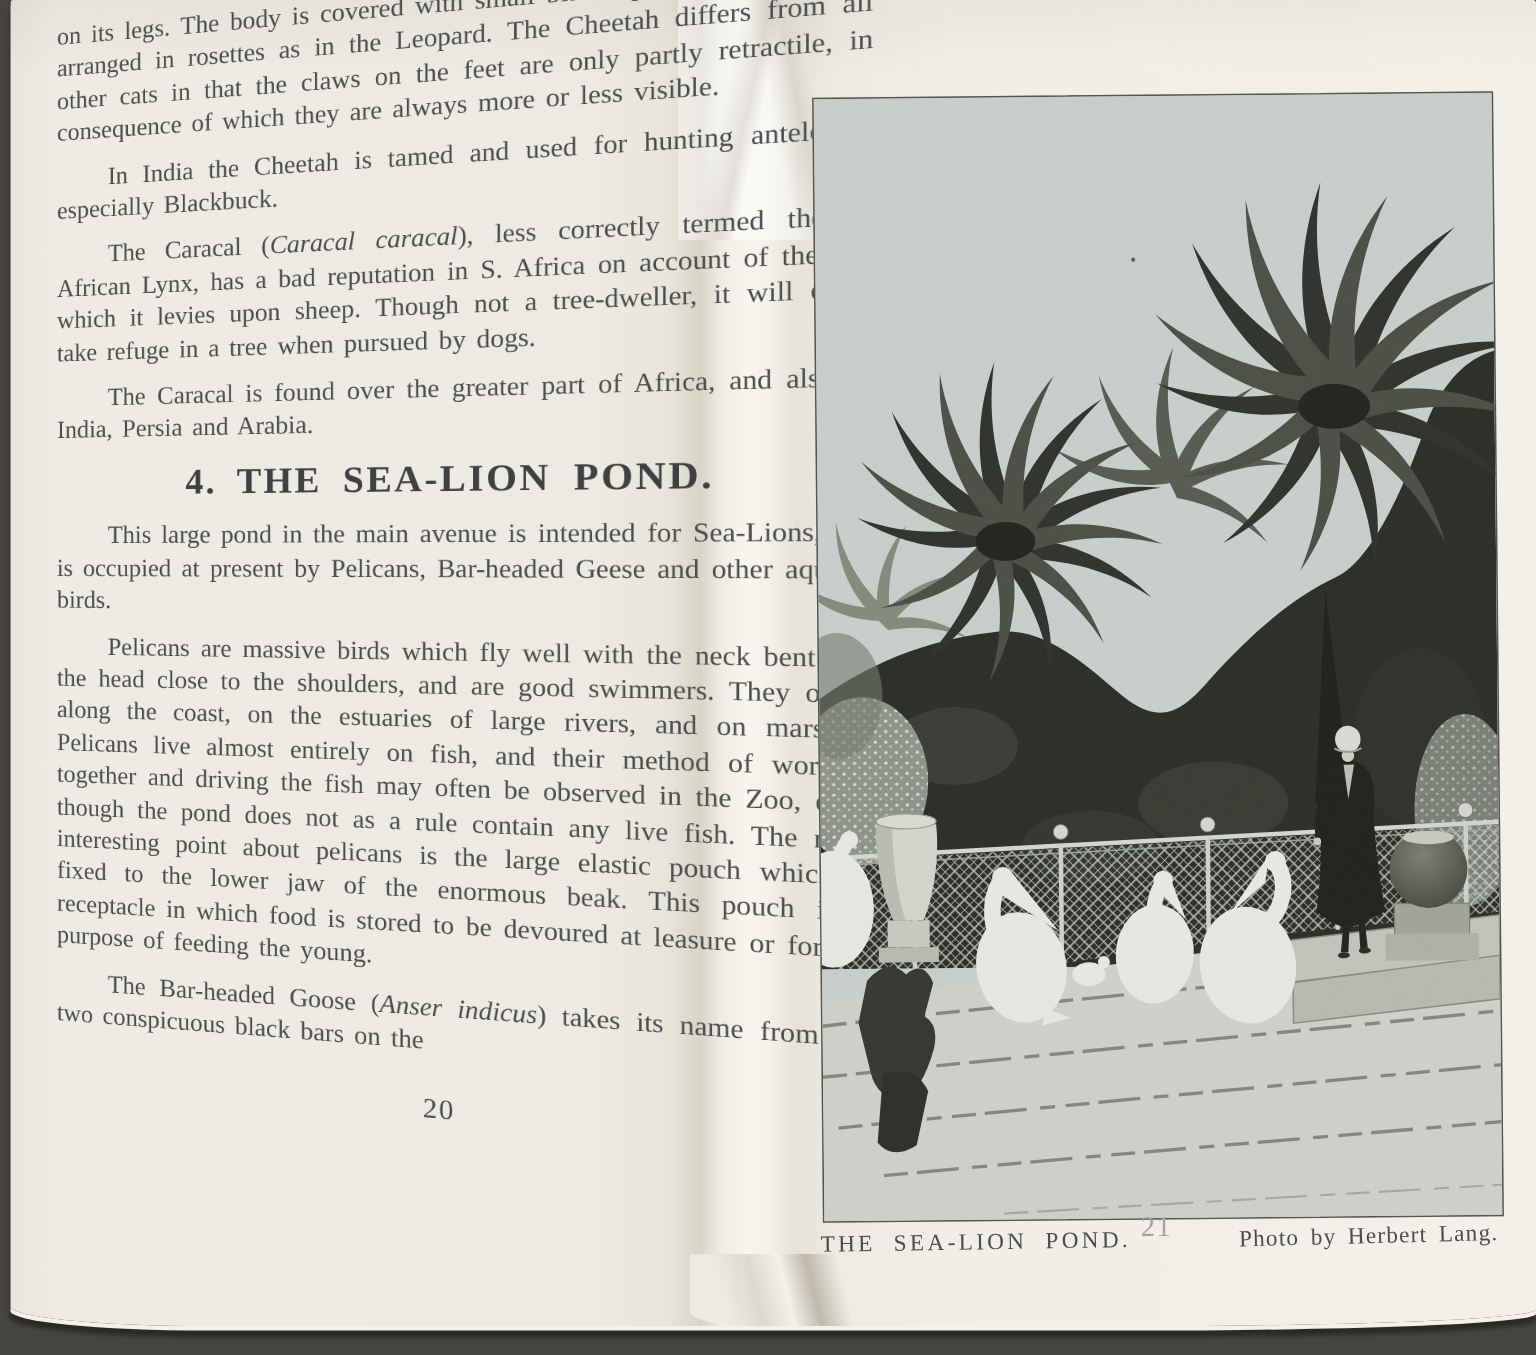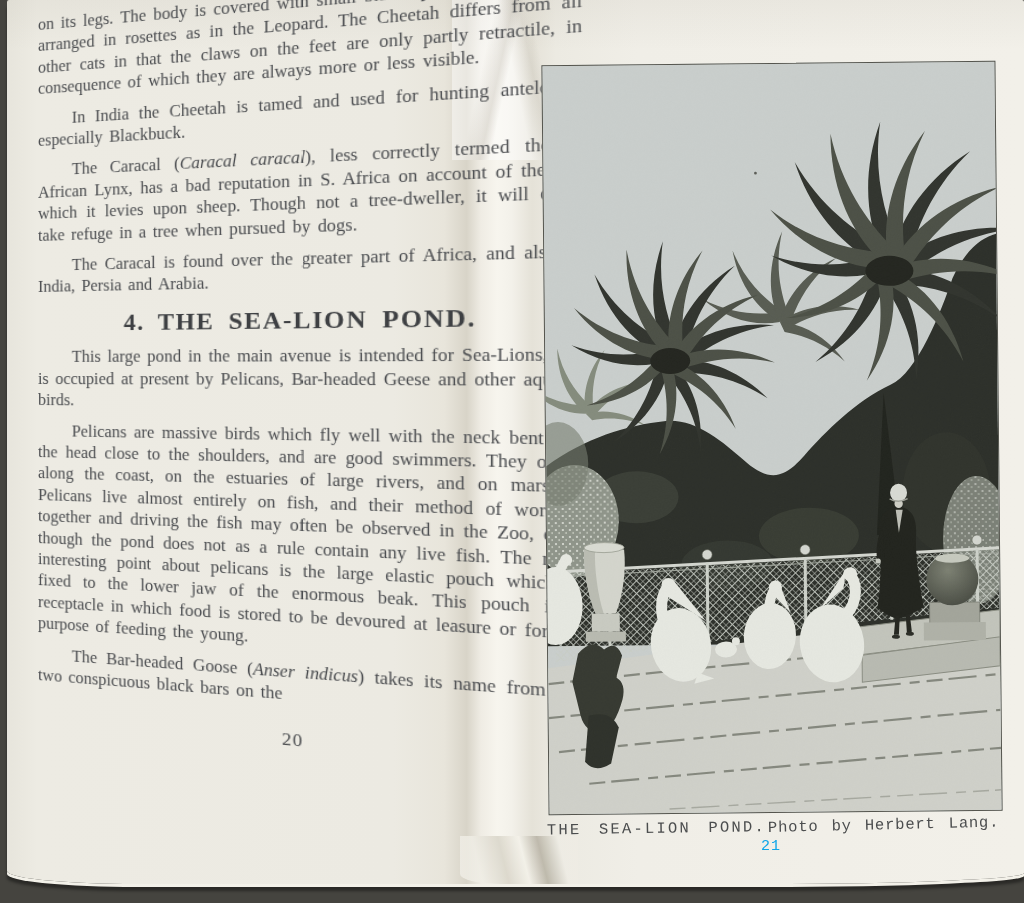--- a/index.html
+++ b/index.html
@@ -44,37 +44,37 @@
   }
   .left-text p{margin:0 0 9px;}
   .left-text p.indent{text-indent:2.1em;}
   .left-text h2{
     margin:15px 0 12px;text-align:center;
     font-size:23.5px;font-weight:bold;letter-spacing:1.5px;word-spacing:0.25em;
     color:#3e4043;text-indent:0;
   }
   .pagenum-left{margin-top:22px;text-align:center;font-size:17.5px;letter-spacing:1px;color:#4a4c4f;}
   
-  .right-page{position:absolute;left:545px;top:0;width:479px;height:884px;font-family:Liberation Mono, monospace;}
+  .right-page{position:absolute;left:545px;top:0;width:479px;height:884px;}
   .photo-frame{
     position:absolute;left:0;top:63px;width:452px;height:748px;
     background:#cacfcd;border:1px solid #55554e;box-sizing:content-box;
     transform:rotate(-0.55deg);
   }
   .photo-frame svg{display:block;width:452px;height:748px;}
   .caption-row{
     position:absolute;left:2px;top:818px;width:452px;
     display:flex;justify-content:space-between;align-items:baseline;
     transform:rotate(-0.9deg);color:#4b4d4e;
   }
   .caption{font-size:15.5px;letter-spacing:2.2px;word-spacing:6px;}
   .credit{font-size:15.5px;letter-spacing:0.8px;word-spacing:3px;transform:rotate(-0.5deg);}
   .pagenum-right{
-    position:absolute;left:0;top:838px;width:452px;text-align:center;
-    font-size:15px;letter-spacing:1px;color:#0ea5e9;
+    position:absolute;left:0;top:808px;width:452px;text-align:center;
+    font-size:19px;letter-spacing:1px;color:#a3a3a3;
   }
 </style>
 </head>
 <body>
 
 <div class="scene">
   <div class="spread"></div>
   <div class="gutter-top"></div>
 
   <div class="left-text">

